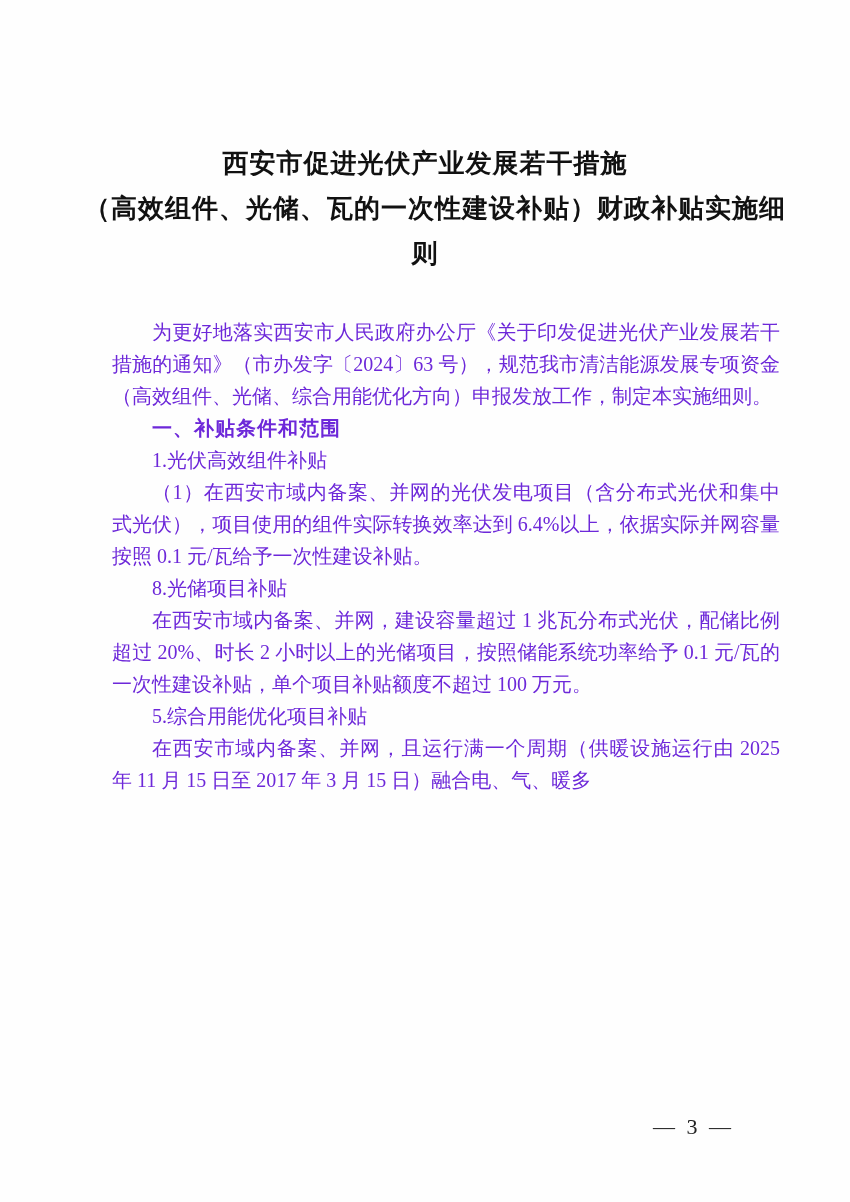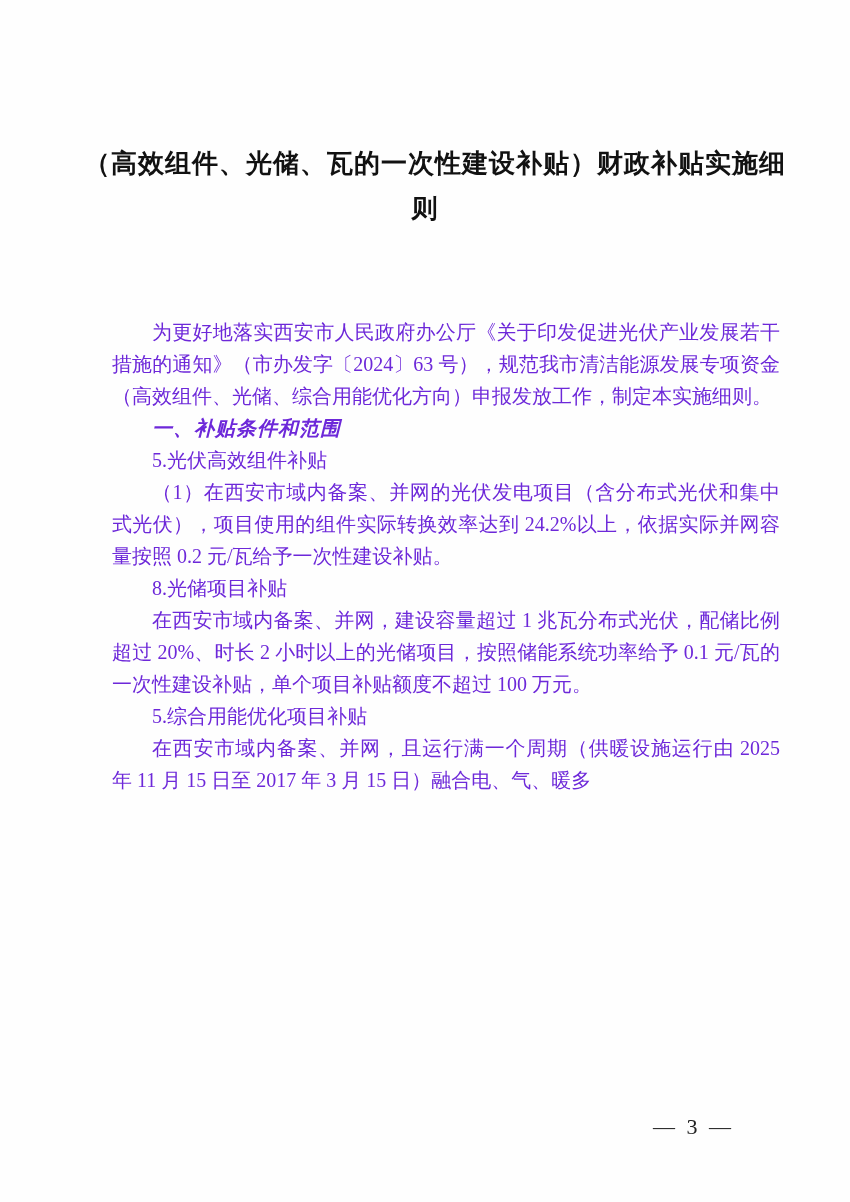--- a/index.html
+++ b/index.html
@@ -48,21 +48,20 @@
     margin: 0;
     padding: 0;
     text-indent: 2em;
     word-break: break-all;
   }
   
   .section-heading {
     font-family: "Liberation Sans", "DejaVu Sans", sans-serif;
     font-weight: bold;
     letter-spacing: 1px;
-    font-style: italic;
   }
   
   .subsection-heading {
     letter-spacing: 0.5px;
   }
   
   .page-footer {
     position: absolute;
     top: 1114px;
     right: 116px;
@@ -70,29 +69,30 @@
     letter-spacing: 3px;
     color: #222;
   }
 </style>
 </head>
 <body>
 
 <div class="page">
 
   <header class="title-block">
+    <div class="title-line">西安市促进光伏产业发展若干措施</div>
     <div class="title-line">（高效组件、光储、瓦的一次性建设补贴）财政补贴实施细</div>
     <div class="title-line">则</div>
   </header>
 
   <main class="body-block">
     <p class="para">为更好地落实西安市人民政府办公厅《关于印发促进光伏产业发展若干措施的通知》（市办发字〔2024〕63 号），规范我市清洁能源发展专项资金（高效组件、光储、综合用能优化方向）申报发放工作，制定本实施细则。</p>
     <p class="para section-heading">一、补贴条件和范围</p>
-    <p class="para">5.光伏高效组件补贴</p>
-    <p class="para">（1）在西安市域内备案、并网的光伏发电项目（含分布式光伏和集中式光伏），项目使用的组件实际转换效率达到 24.2%以上，依据实际并网容量按照 0.2 元/瓦给予一次性建设补贴。</p>
+    <p class="para">1.光伏高效组件补贴</p>
+    <p class="para">（1）在西安市域内备案、并网的光伏发电项目（含分布式光伏和集中式光伏），项目使用的组件实际转换效率达到 6.4%以上，依据实际并网容量按照 0.1 元/瓦给予一次性建设补贴。</p>
     <p class="para">8.光储项目补贴</p>
     <p class="para">在西安市域内备案、并网，建设容量超过 1 兆瓦分布式光伏，配储比例超过 20%、时长 2 小时以上的光储项目，按照储能系统功率给予 0.1 元/瓦的一次性建设补贴，单个项目补贴额度不超过 100 万元。</p>
     <p class="para">5.综合用能优化项目补贴</p>
     <p class="para">在西安市域内备案、并网，且运行满一个周期（供暖设施运行由 2025 年 11 月 15 日至 2017 年 3 月 15 日）融合电、气、暖多</p>
   </main>
 
   <footer class="page-footer">
     <span>— 3 —</span>
   </footer>
 

